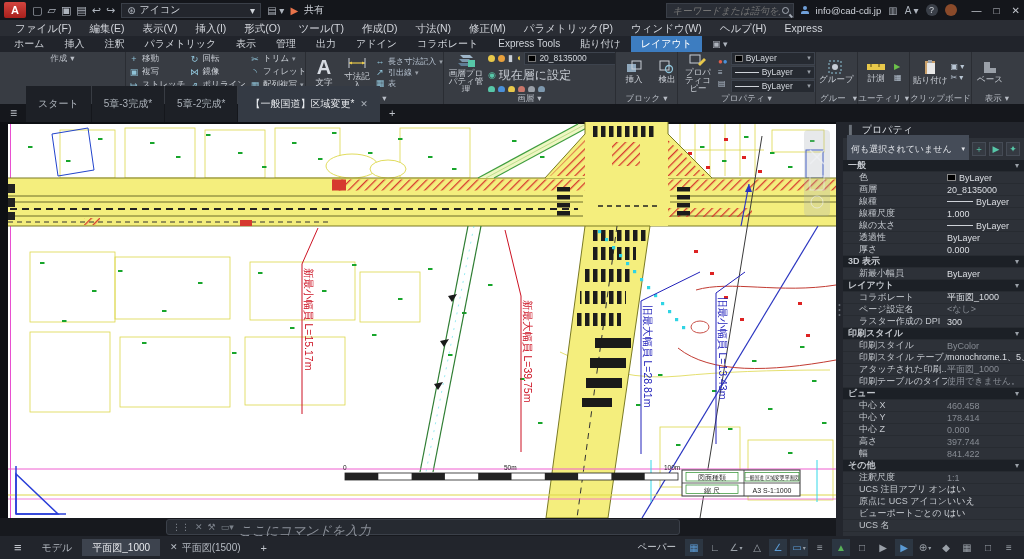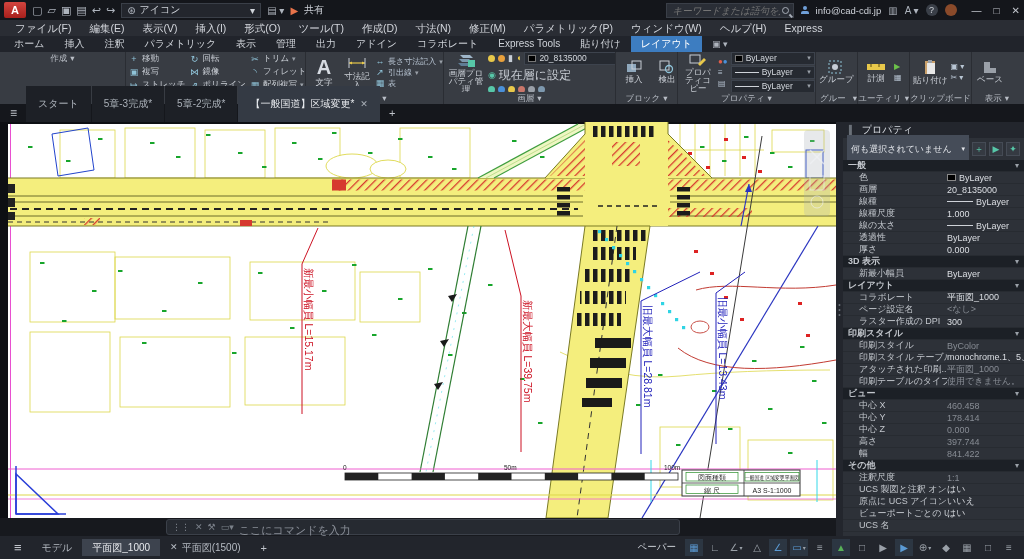--- a/index.html
+++ b/index.html
@@ -91,21 +91,21 @@
   .lnx{display:none;width:26px;height:1px;background:#cfd3d9;flex:none;}
   .lnx.show{display:inline-block;}
   .chev{display:none;}
   .prow.hdr{background:#1c2026;font-weight:700;padding-left:5px;color:#d8dbe0;}
   .prow.hdr .chev{display:block;margin-left:auto;margin-right:5px;font-size:8px;color:#9aa0a8;}
 
   
   .cmdrow{position:absolute;top:518px;left:0;width:836px;height:18px;background:#17191e;}
   .cmdbar{position:absolute;left:166px;top:1px;width:514px;height:16px;background:#262a31;border:1px solid #3b4049;border-radius:3px;display:flex;align-items:center;gap:5px;padding:0 5px;font-size:10px;}
   .cmdbar .g{color:#7b818a;font-size:9px;}
-  .cmdhint{color:#8a8f98;font-size:11px;margin-top:7px;}
+  .cmdhint{color:#8a8f98;font-style:italic;font-size:13px;margin-top:7px;}
 
   
   .sbar{position:absolute;top:536px;left:0;width:1024px;height:23px;background:#22252c;display:flex;align-items:center;padding:0 6px;gap:2px;}
   .sburger{color:#c0c4cb;font-size:13px;padding:0 8px;}
   .ltab{height:17px;line-height:17px;padding:0 10px;font-size:10px;color:#b7bcc4;display:flex;align-items:flex-end;gap:4px;}
   .ltab.act{background:#3d434e;color:#e8eaee;}
   .ltab .lx{display:none;font-size:9px;}
   .ltab .lx.show{display:inline;}
   .lplus{color:#c0c4cb;padding:0 8px;}
   .sbright{margin-left:auto;display:flex;align-items:center;gap:3px;}
@@ -996,21 +996,21 @@
       </div>
         <div class="prow">
         <span class="pl">注釈尺度</span>
         <span class="pv">
 
           <span class="pvt dim">1:1</span>
         </span>
 
       </div>
         <div class="prow">
-        <span class="pl">UCS 製図と注釈 オン</span>
+        <span class="pl">UCS 注目アプリ オン</span>
         <span class="pv">
 
           <span class="pvt">はい</span>
         </span>
 
       </div>
         <div class="prow">
         <span class="pl">原点に UCS アイコン</span>
         <span class="pv">
 

